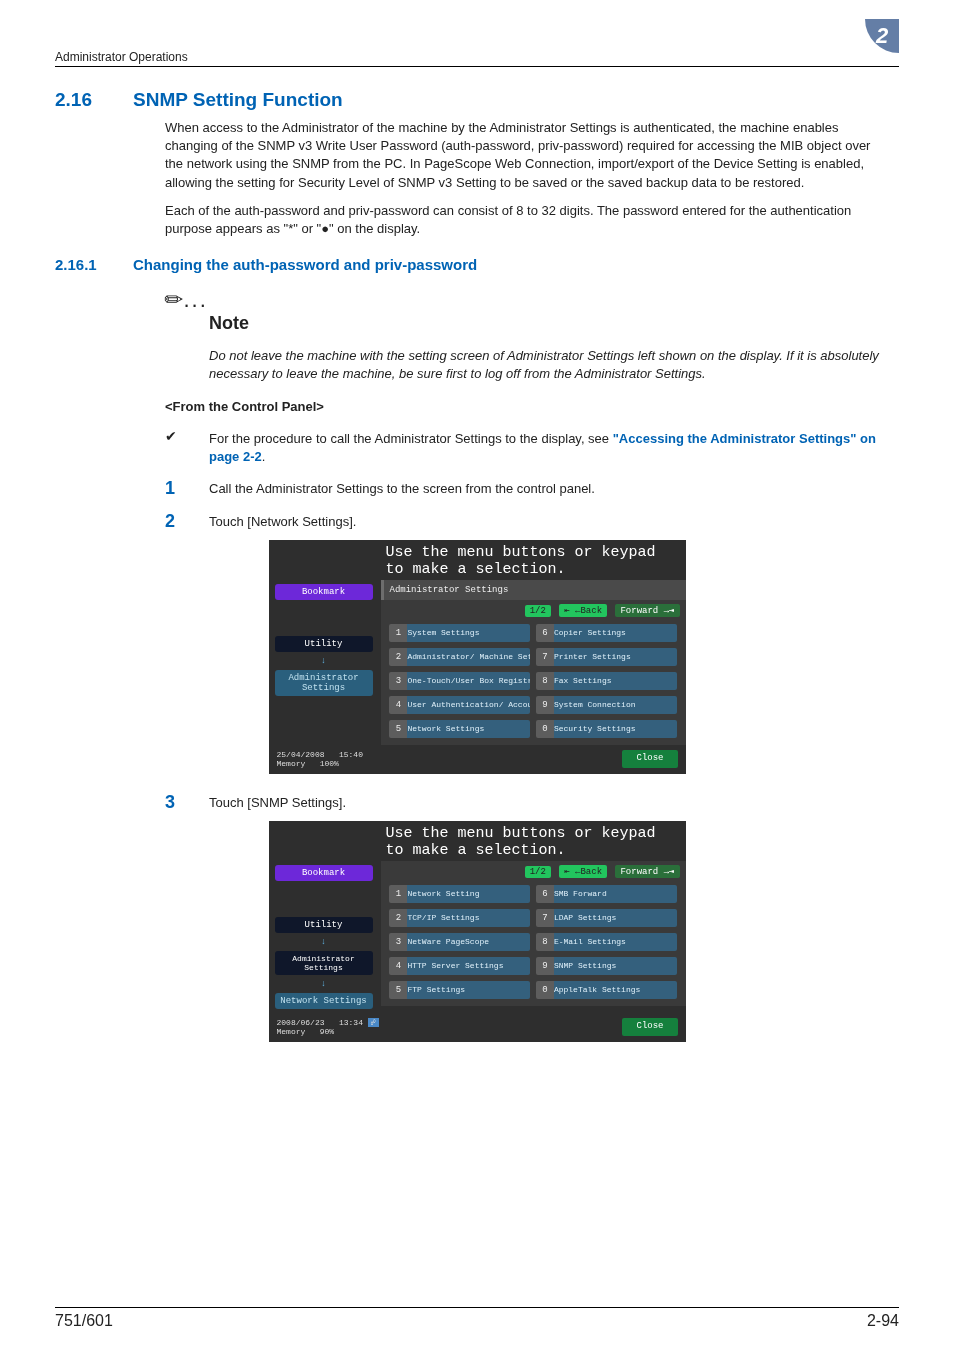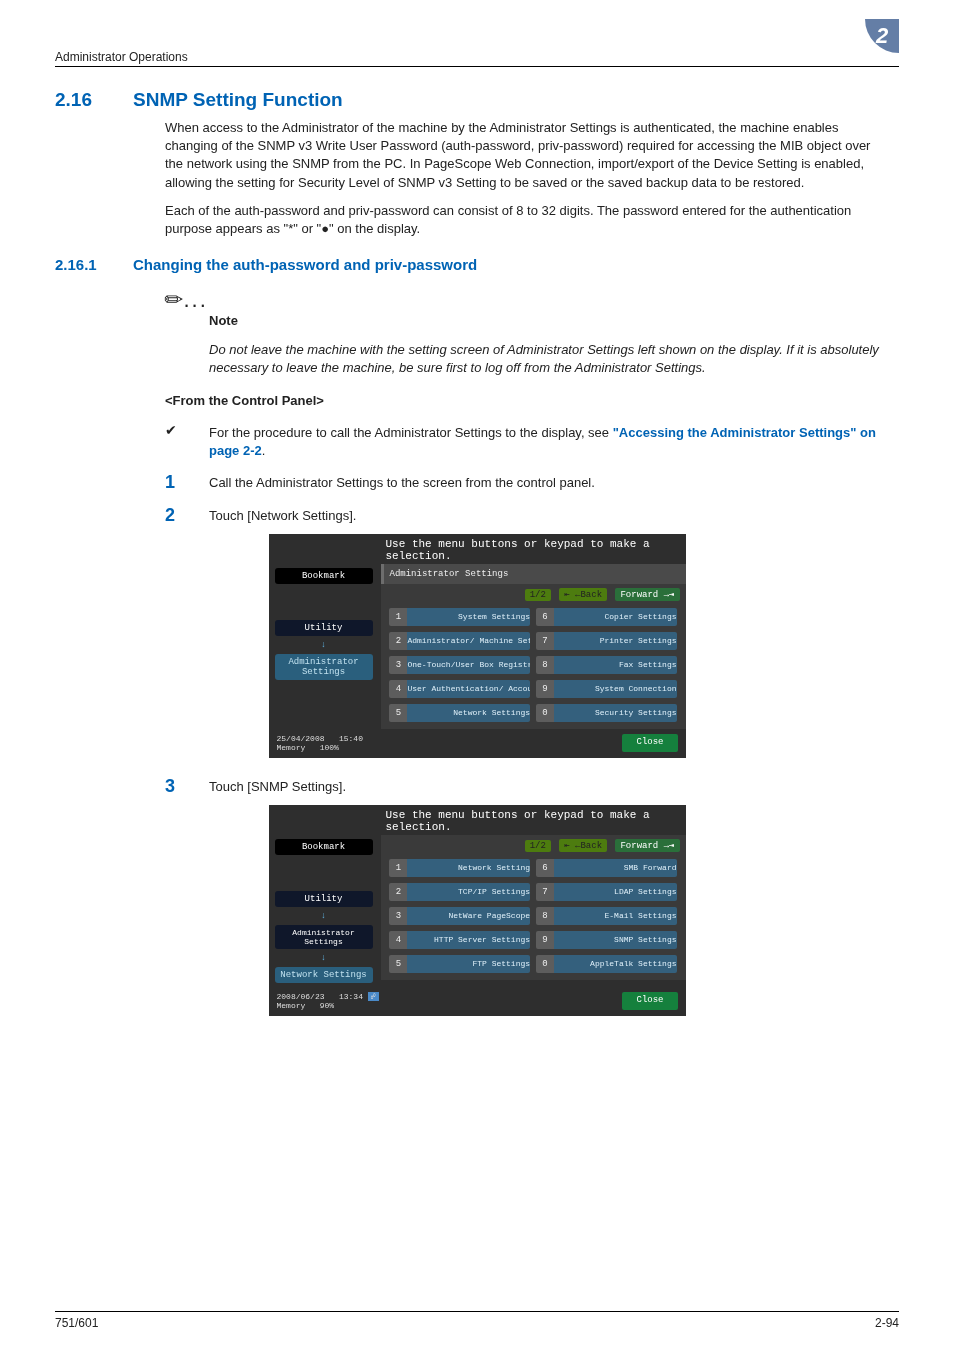--- a/index.html
+++ b/index.html
@@ -71,21 +71,21 @@
     font-size: 15px;
     margin: 18px 0 14px 0;
   }
   .note-block { margin-left: 110px; }
   .note-icon {
     font-size: 22px;
     display: inline-block;
     transform: rotate(-45deg);
   }
   .dots { font-size: 22px; letter-spacing: 2px; }
-  .note-label { font-weight: bold; margin: 0 0 2px 44px; font-size: 13px; }
+  .note-label { font-weight: bold; margin: 0 0 2px 44px; font-size: 18px; }
   .note-text { font-style: italic; margin-left: 44px; line-height: 1.4; }
   .bold { font-weight: bold; }
   .step-row, .bullet-row {
     display: flex;
     margin: 12px 0 8px 110px;
   }
   .step-num, .bullet-mark {
     width: 44px;
     flex-shrink: 0;
   }
@@ -96,36 +96,36 @@
   .screenshot {
     width: 417px;
     margin: 8px auto 18px auto;
     background: #2e2e2e;
     font-family: "Courier New", monospace;
     font-size: 9px;
     color: #cfe8ff;
     position: relative;
   }
   .screenshot .top-instr {
-    font-size: 11px;
+    font-size: 15px;
     color: #fff;
     padding: 4px 3px 2px 117px;
   }
   .screenshot .sidebar {
     width: 110px;
     float: left;
   }
   .tab {
     margin: 4px 6px;
     padding: 3px 4px;
     border-radius: 3px;
     text-align: center;
     font-size: 9px;
   }
-  .tab.bookmark { background: #000000; color: #fff; }
+  .tab.bookmark { background: #6d28d9; color: #fff; }
   .tab.gray { background: #0f172a; color: #fff; }
   .tab.admin { background: #2a5f7d; color: #bfe0ee; }
   .arrowdn { color:#5fb0e0; font-size:9px; text-align:center; }
   .screenshot .content {
     margin-left: 112px;
     background: #3a3a3a;
     padding: 0 0 4px 0;
   }
   .crumb {
     background: #4a4a4a;
@@ -133,21 +133,21 @@
     padding: 5px 6px;
     font-size: 9px;
     border-left: 3px solid #6d6d6d;
   }
   .pager-row {
     text-align: right;
     padding: 4px 6px;
     font-size: 9px;
   }
   .pager-chip {
-    background: #4d7c0f;
+    background: #22c55e;
     color: #222;
     padding: 1px 5px;
     border-radius: 2px;
     margin-left: 3px;
     display: inline-block;
   }
   .menu-grid {
     display: flex;
     flex-wrap: wrap;
     padding: 0 6px;
@@ -167,21 +167,21 @@
     font-size: 9px;
     border-radius: 2px 0 0 2px;
     flex-shrink:0;
   }
   .menu-label {
     flex: 1;
     height: 18px;
     line-height: 18px;
     background: #34607d;
     color: #dff0fa;
-    text-align: right;
+    text-align: left;
     font-size: 8px;
     border-radius: 0 2px 2px 0;
     white-space: nowrap;
     overflow: hidden;
   }
   .screenshot .footer {
     clear: both;
     display: flex;
     justify-content: space-between;
     padding: 5px 8px 6px 8px;
@@ -196,21 +196,21 @@
     font-size: 9px;
   }
   .page-footer {
     position: absolute;
     bottom: 20px;
     left: 55px;
     right: 55px;
     border-top: 1px solid #000;
     display: flex;
     justify-content: space-between;
-    font-size: 12px;
+    font-size: 16px;
     padding-top: 4px;
   }
 </style>
 </head>
 <body>
 
 <div class="page">
 
   <div class="header-line">
     <span class="header-left">Administrator Operations</span>

